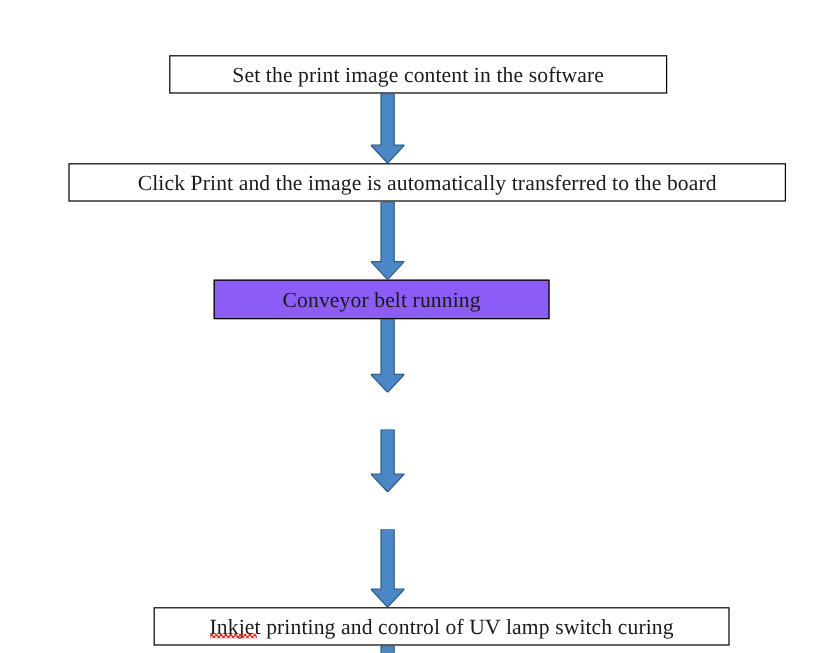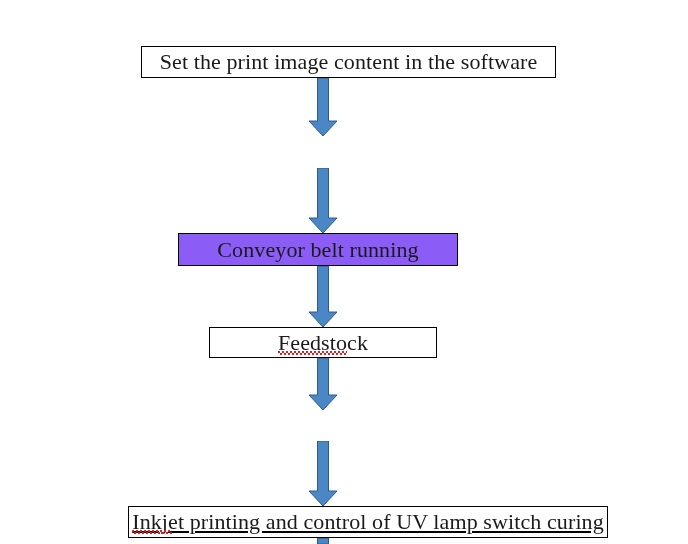--- a/index.html
+++ b/index.html
@@ -29,21 +29,21 @@
     position: absolute;
     box-sizing: border-box;
     background: #ffffff;
     border: 1px solid #000000;
     display: flex;
     align-items: center;
     justify-content: center;
   }
   .node-label {
     font-family: "Liberation Serif", "DejaVu Serif", serif;
-    font-size: 22px;
+    font-size: 18px;
     line-height: 1;
     color: #1a1a1a;
     white-space: nowrap;
     letter-spacing: 0.1px;
   }
   
   .node-label.misspelled-first-word {
     position: relative;
   }
   .squiggle {
@@ -96,22 +96,22 @@
       </svg>
     </div>
     <div class="arrow" style="left: 309px; top: 538px; width: 28px; height: 6px;">
       <svg width="28" height="6" viewBox="0 0 28 6">
         <path d="M8.5,0 L19.5,0 L19.5,6 L8.5,6 Z" fill="#4a87c4" stroke="#2e5c8a" stroke-width="1" stroke-linejoin="miter"></path>
       </svg>
     </div>
     <div class="node" style="left: 141px; top: 46px; width: 415px; height: 32px; background: rgb(255, 255, 255); border-color: rgb(0, 0, 0);">
       <span class="node-label" style="color: rgb(26, 26, 26);">Set the print image content in the software</span>
     </div>
+    <div class="node" style="left: 57px; top: 136px; width: 598px; height: 32px; background: rgb(255, 255, 255); border-color: rgb(0, 0, 0);">
+      <span class="node-label" style="color: rgb(26, 26, 26);">Click Print and the image is automatically transferred to the board</span>
+    </div>
     <div class="node" style="left: 178px; top: 233px; width: 280px; height: 33px; background: #8b5cf6; border-color: rgb(0, 0, 0);">
       <span class="node-label" style="color: rgb(26, 26, 26);">Conveyor belt running</span>
     </div>
-    <div class="node" style="left: 209px; top: 327px; width: 228px; height: 31px; background: rgb(255, 255, 255); border-color: rgb(0, 0, 0);">
-      <span class="node-label misspelled-first-word" style="color: rgb(26, 26, 26);">Feedstock<span class="squiggle" style="left: 0px; width: 68.9375px;"></span></span>
-    </div>
-    <div class="node" style="left: 128px; top: 506px; width: 480px; height: 32px; background: rgb(255, 255, 255); border-color: rgb(0, 0, 0); text-decoration: underline;">
+    <div class="node" style="left: 128px; top: 506px; width: 480px; height: 32px; background: rgb(255, 255, 255); border-color: rgb(0, 0, 0);">
       <span class="node-label misspelled-first-word" style="color: rgb(26, 26, 26);">Inkjet printing and control of UV lamp switch curing<span class="squiggle" style="left: 0px; width: 39.6562px;"></span></span>
     </div>
   </div>
 
 </body></html>

